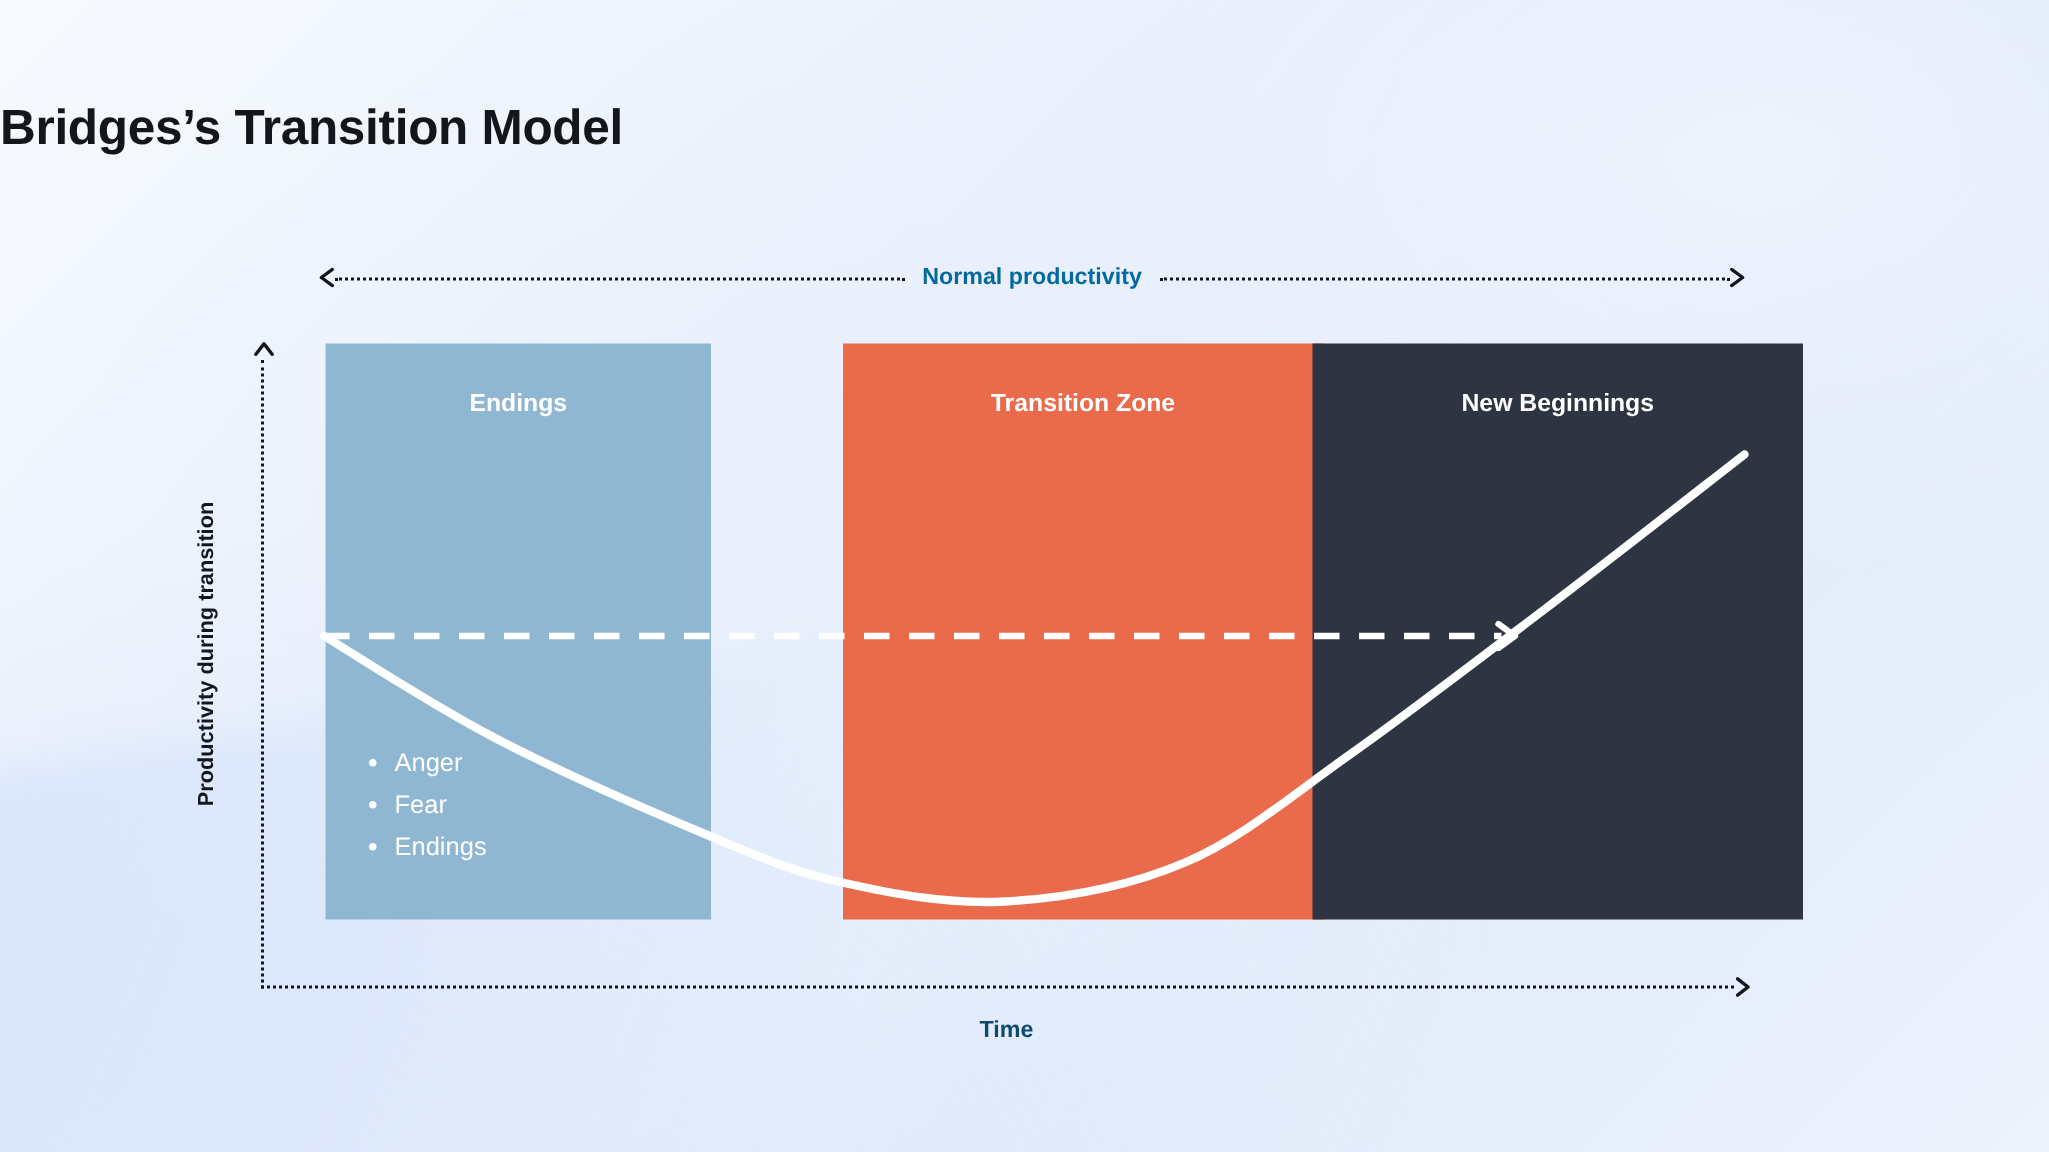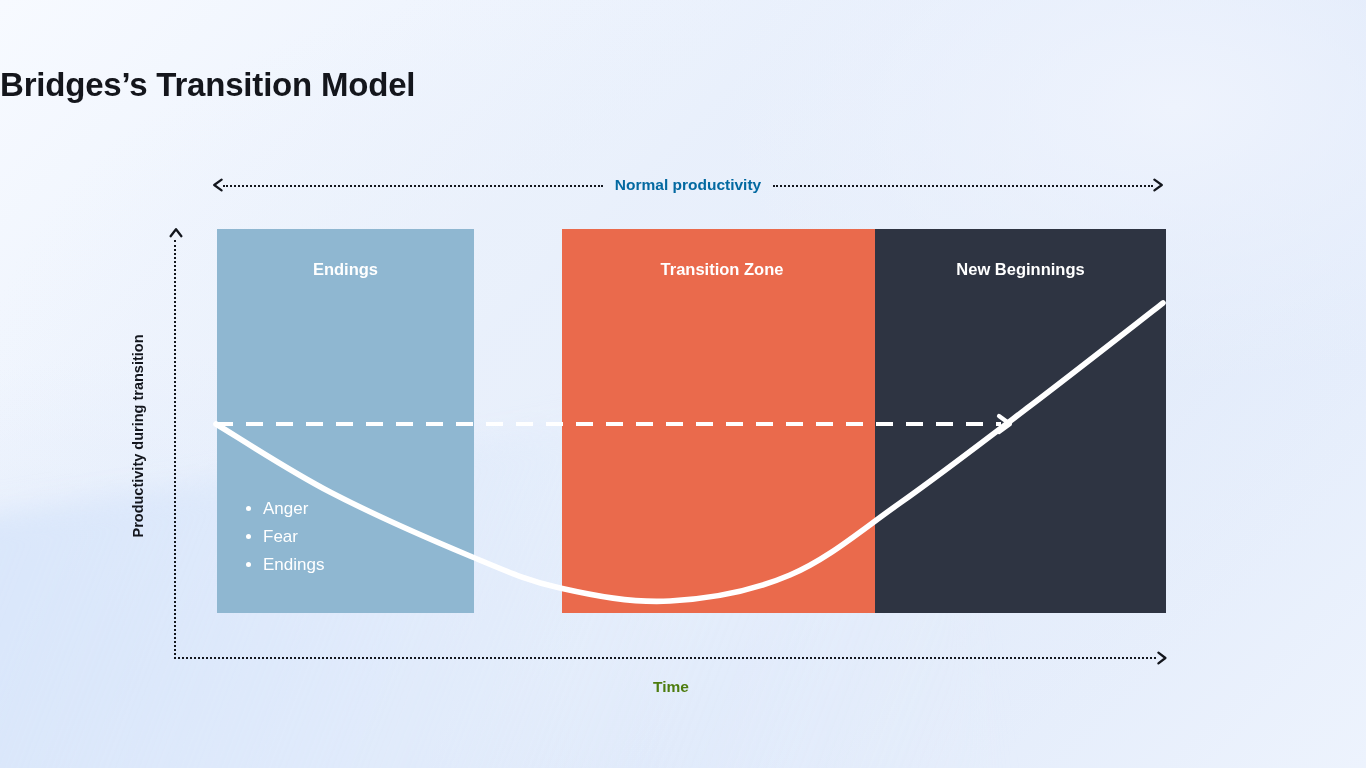--- a/index.html
+++ b/index.html
@@ -142,21 +142,21 @@
     white-space: nowrap;
   }
   #x-axis-label {
     position: absolute;
     left: 174px;
     top: 678px;
     width: 994px;
     text-align: center;
     font-size: 15.5px;
     font-weight: 700;
-    color: #4d7c0f;
+    color: #0c4a6e;
   }
 
   
   .panel {
     position: absolute;
     top: 229px;
     height: 384px;
   }
   .panel .panel-title {
     position: absolute;
@@ -187,21 +187,21 @@
     left: 5px;
     top: 11px;
     width: 5px;
     height: 5px;
     border-radius: 50%;
     background: #ffffff;
   }
 
   #panel-endings     { left: 217px; width: 257px; }
   #panel-transition  { left: 546px; width: 320px; margin-left: 16px; }
-  #panel-new         { left: 875px; width: 291px; }
+  #panel-new         { left: 875px; width: 327px; }
 
   #panel-endings    ul { left: 24px; top: 266px; }
   #panel-transition ul { left: 22px; top: 238px; }
   #panel-new        ul { left: 24px; top: 292px; }
 
   
   #curve-layer {
     position: absolute;
     inset: 0;
     pointer-events: none;

